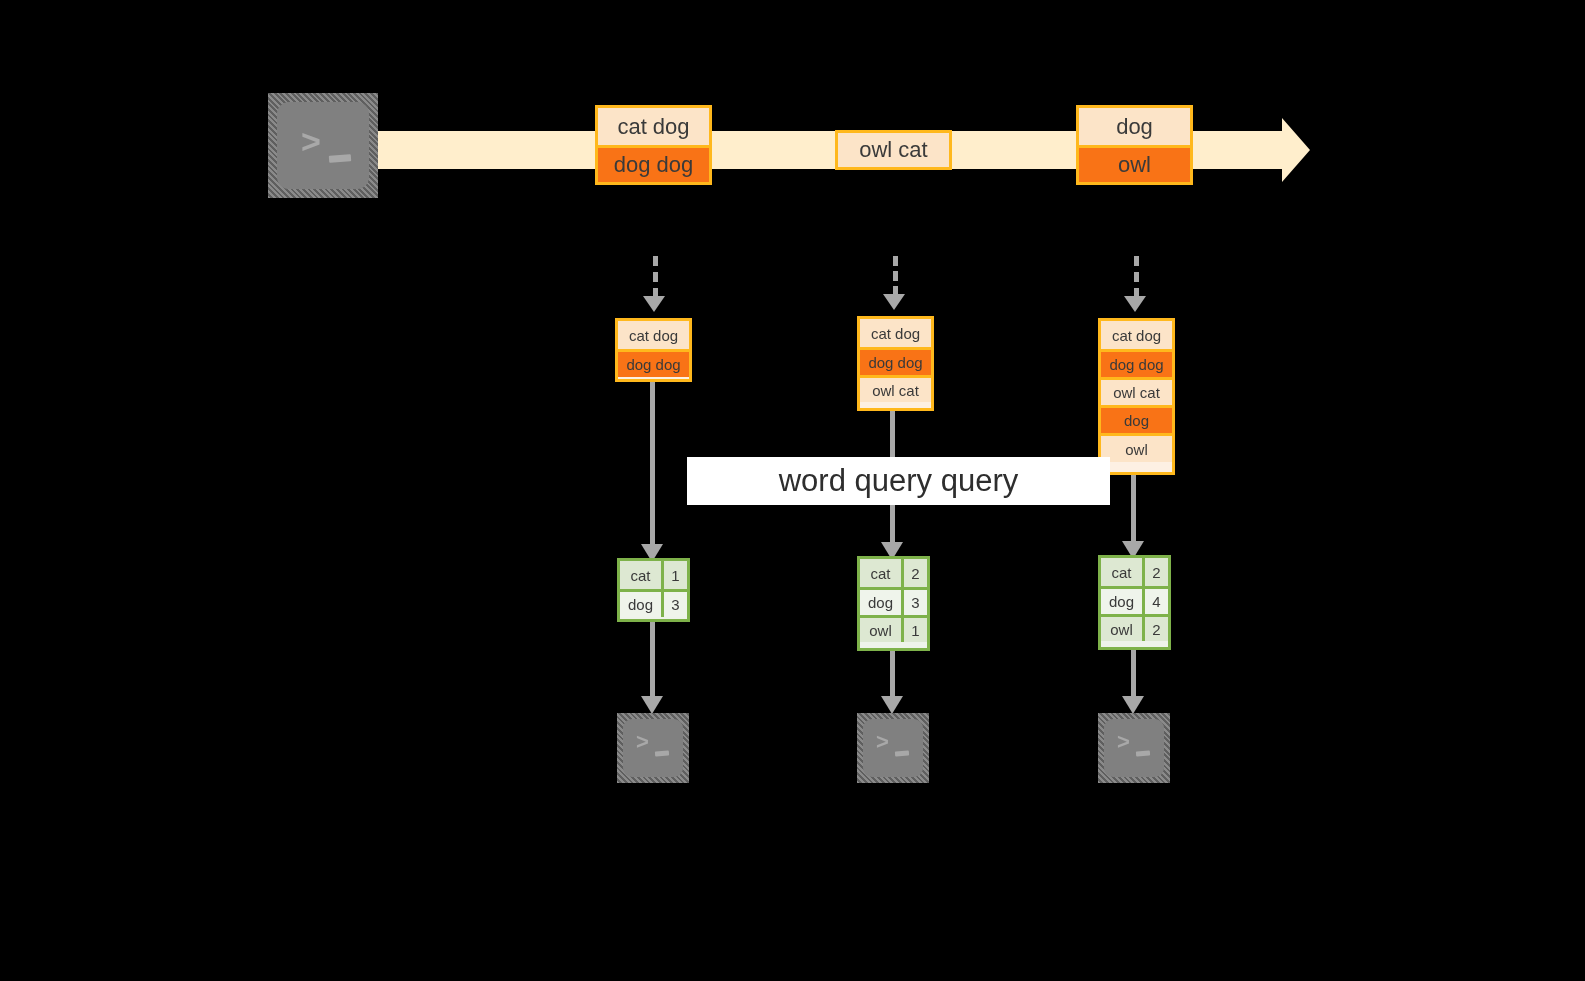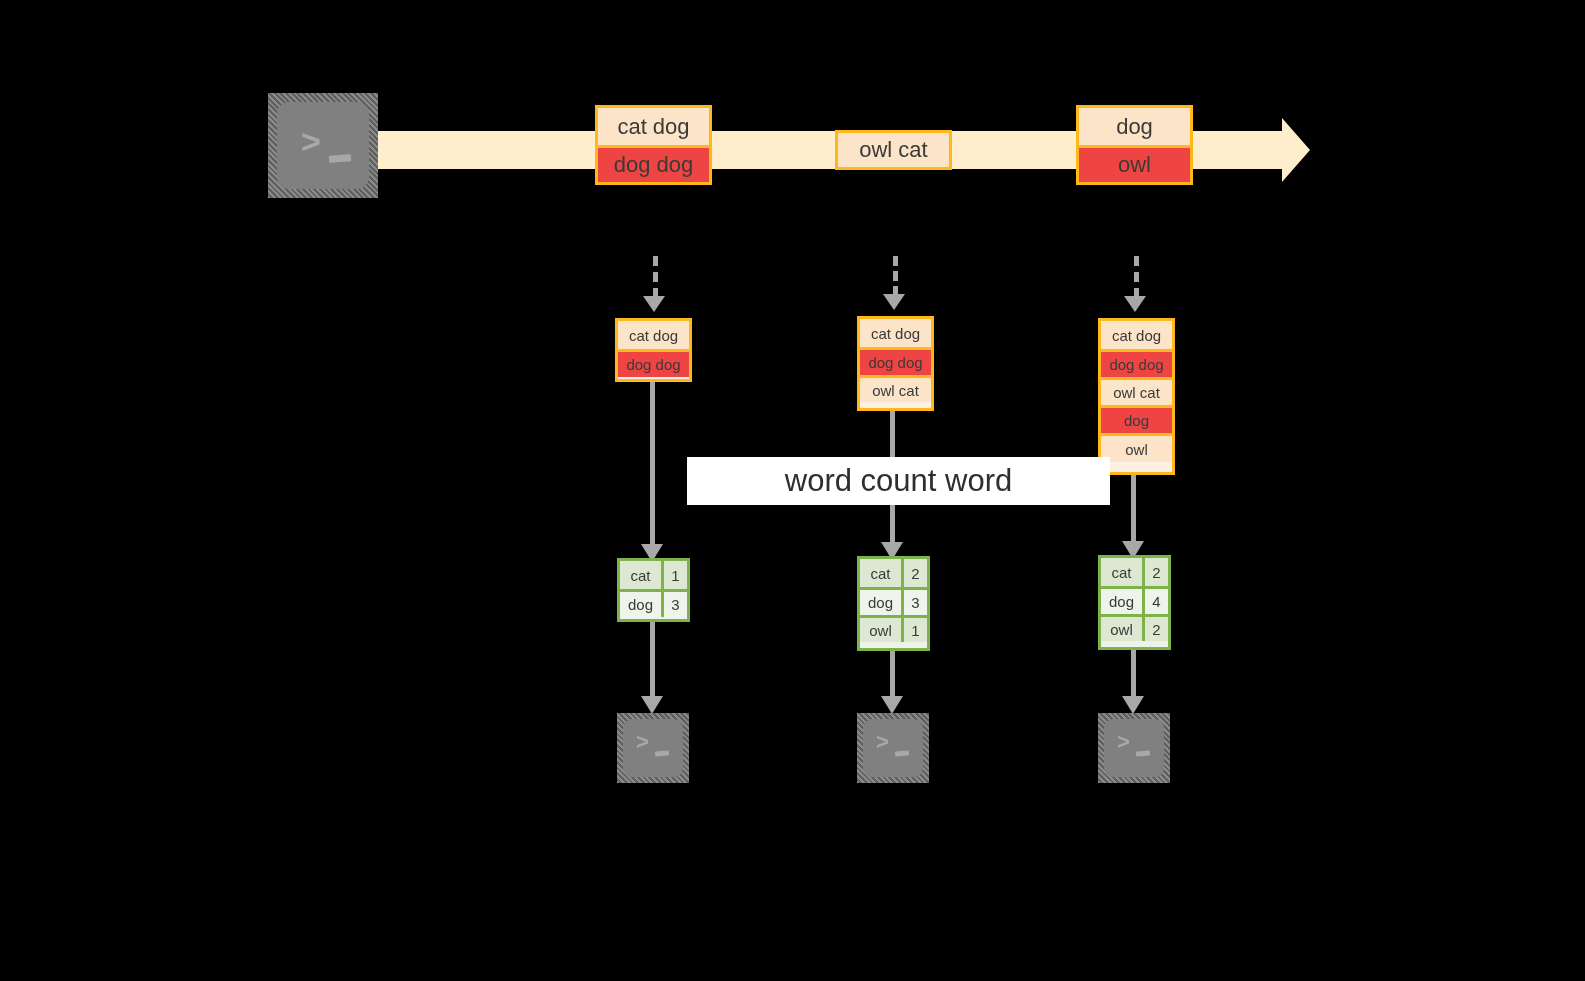--- a/index.html
+++ b/index.html
@@ -72,21 +72,21 @@
   }
   .orow {
     box-sizing: border-box;
     display: flex;
     align-items: center;
     justify-content: center;
     color: #3a3a3a;
     white-space: nowrap;
   }
   .orow.dark  { background: #fce4c8; }
-  .orow.light { background: #ef4444; }
+  .orow.light { background: #f97316; }
   .orow + .orow { border-top: 3px solid #ffb81c; }
 
   
   .gbox {
     position: absolute;
     box-sizing: border-box;
     border: 3px solid #7eb24a;
     background: #eef3ea;
   }
   .grow {
@@ -266,15 +266,15 @@
   <div class="vline" style="left:1131px; top:650px; width:5px; height:50px;"></div>
   <div class="vhead" style="left:1122px; top:696px; border-width:18px 11px 0 11px;"></div>
 
   <div class="terminal" style="left:1098px; top:713px; width:72px; height:70px; padding:6px;">
     <div class="terminal-inner" style="border-radius:9px;">
       <span class="term-chevron" style="left:13px; top:12px; font-size:22px;">&gt;</span>
       <span class="term-underscore" style="left:32px; top:32px; width:14px; height:5px;"></span>
     </div>
   </div>
 
-  <div class="query-label" style="left:687px; top:457px; width:423px; height:48px; font-size:31px;">word count word</div>
+  <div class="query-label" style="left:687px; top:457px; width:423px; height:48px; font-size:31px;">word query query</div>
 
 </div>
 
 </body></html>

